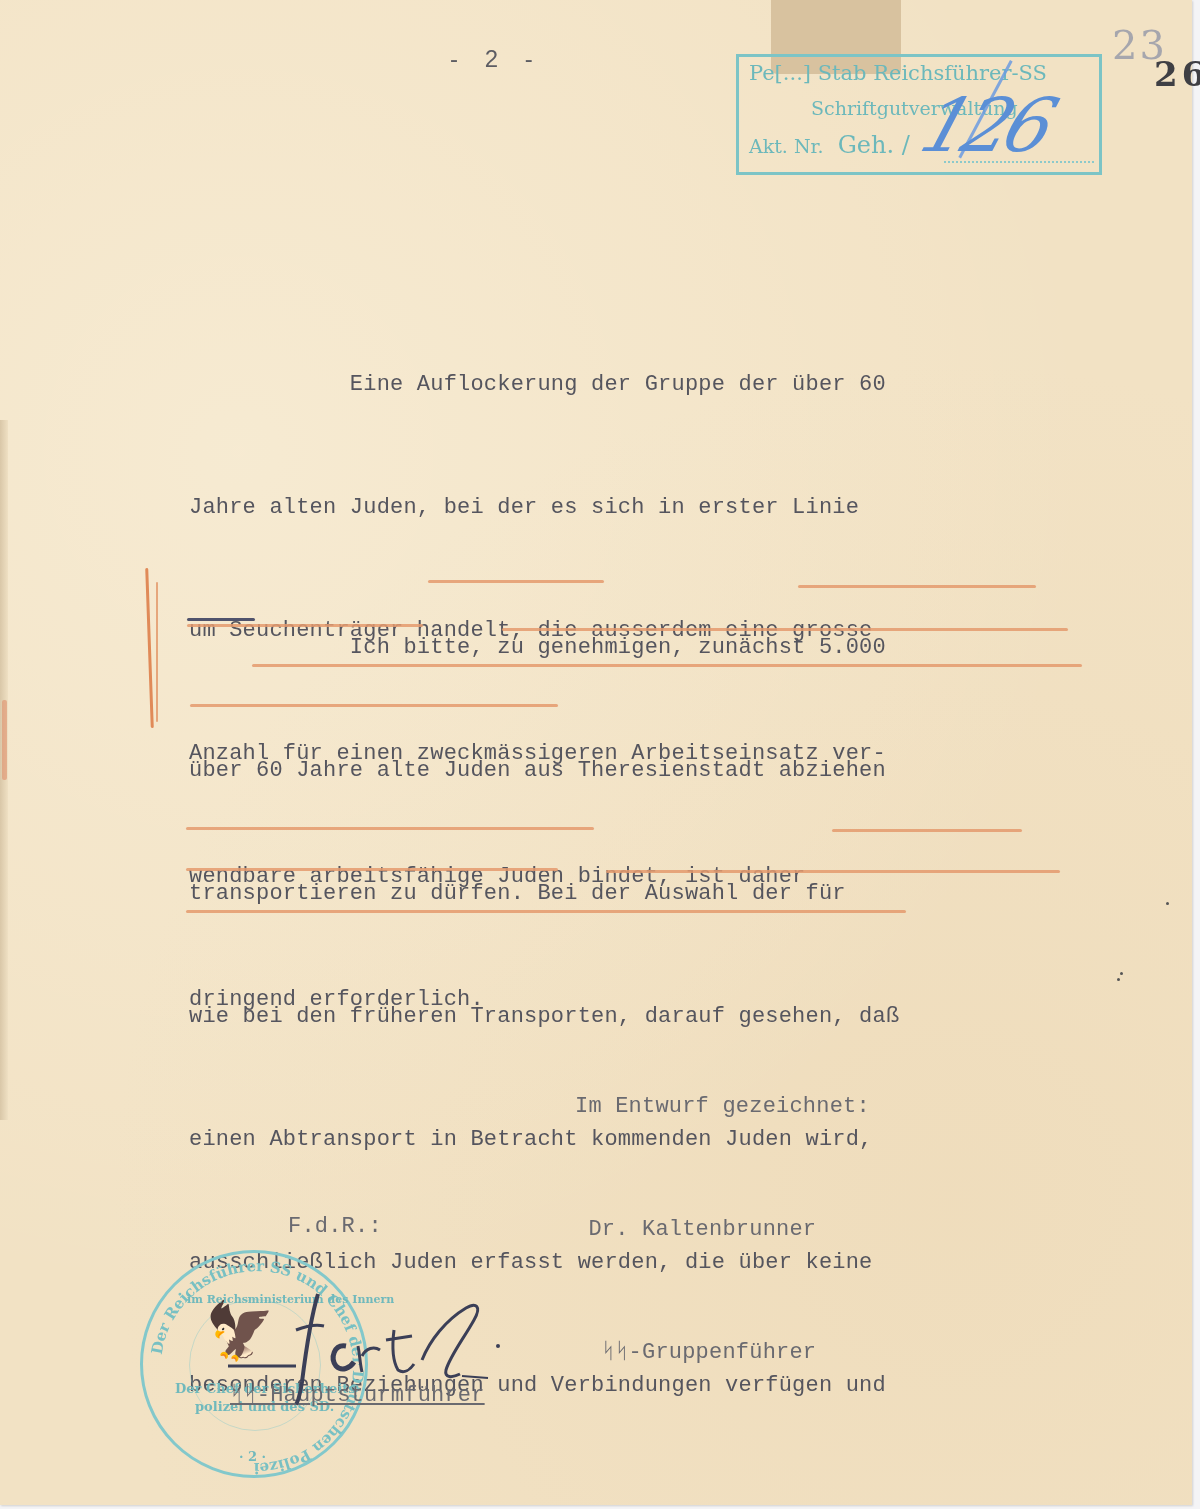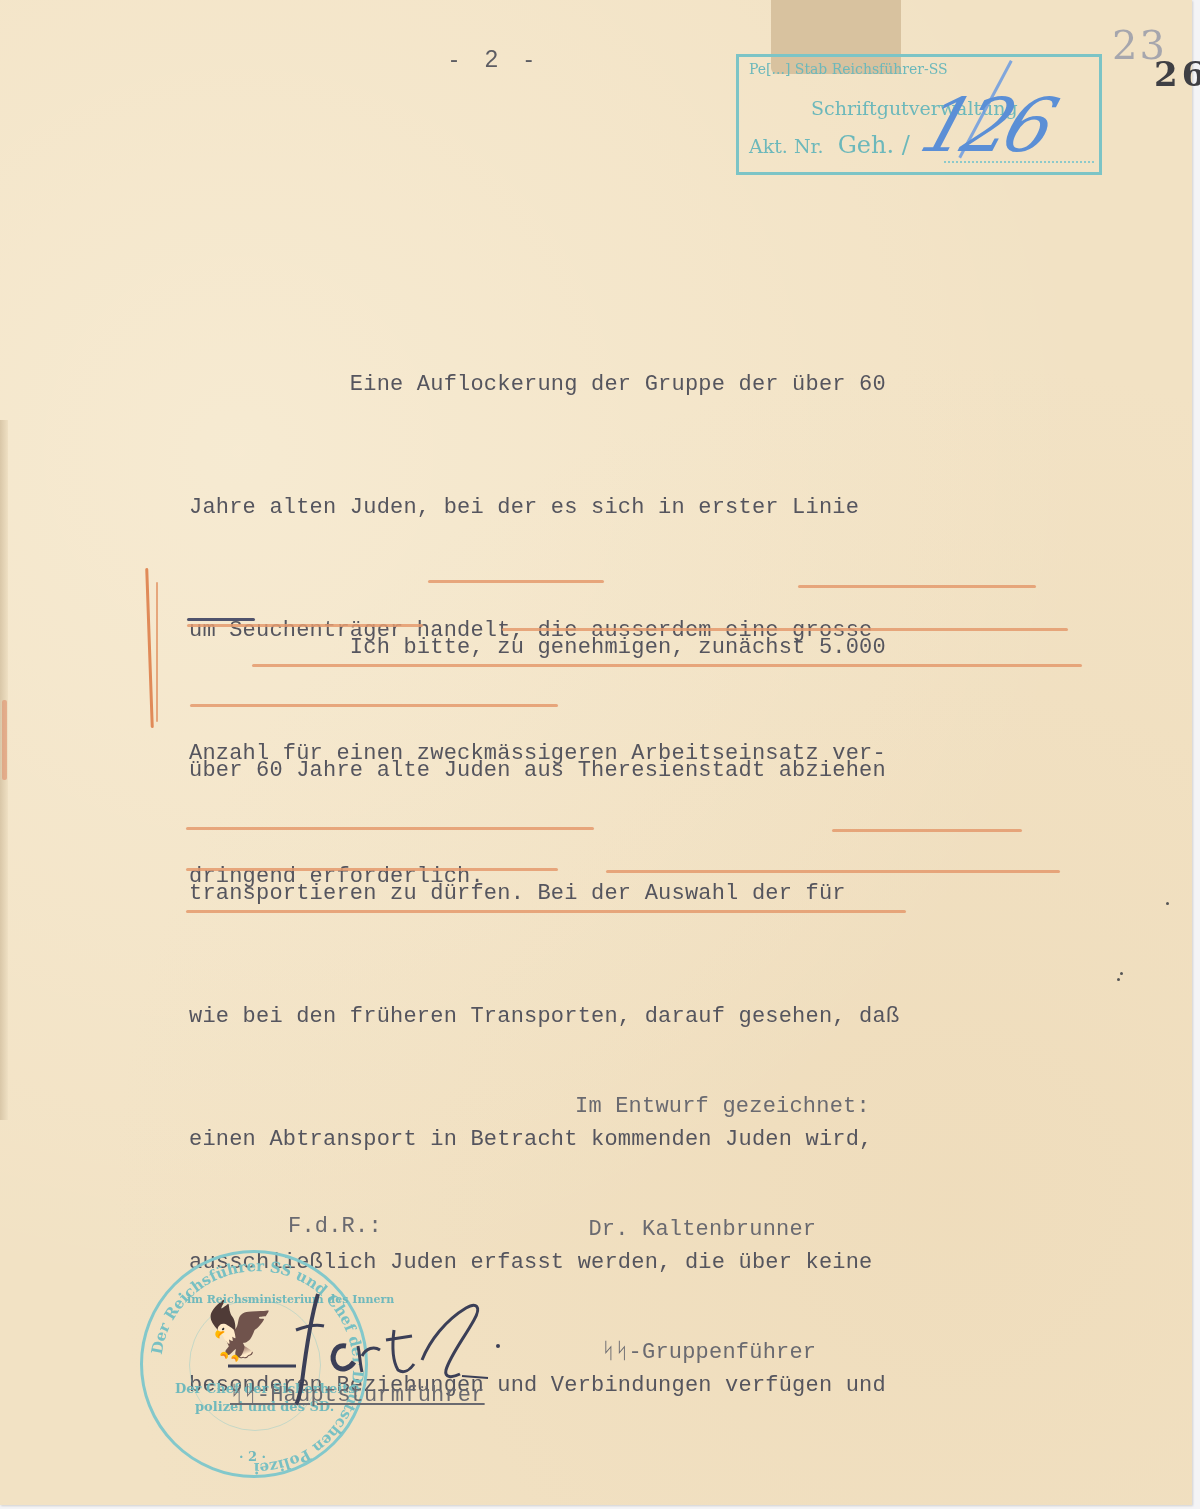--- a/index.html
+++ b/index.html
@@ -30,21 +30,21 @@
   }
   .page-num { left: 450px; top: 38px; font-family: "Liberation Sans", sans-serif; font-size: 24px; color: #5d5d63; letter-spacing: 10px; }
   .folio { position: absolute; left: 1130px; top: 54px; font-family: "DejaVu Serif", serif; font-weight: bold; font-size: 34px; color: #3f3f44; letter-spacing: 4px; margin-left: 24px; }
   .folio-old { position: absolute; left: 1112px; top: 22px; font-family: "DejaVu Serif", serif; font-size: 40px; color: #a6a6ad; letter-spacing: 2px; }
 
   .stamp-box {
     position: absolute; left: 736px; top: 54px; width: 366px; height: 121px;
     border: 3px solid #7cc4c6; box-sizing: border-box; color: #6cb8bb;
     font-family: "DejaVu Serif", serif;
   }
-  .stamp-line1 { position: absolute; left: 10px; top: 4px; font-size: 14px; white-space: nowrap; }
+  .stamp-line1 { position: absolute; left: 10px; top: 4px; font-size: 21px; white-space: nowrap; }
   .stamp-line2 { position: absolute; left: 72px; top: 40px; font-size: 19px; white-space: nowrap; }
   .stamp-line3 { position: absolute; left: 10px; top: 74px; font-size: 19px; white-space: nowrap; }
   .stamp-geh { font-size: 24px; margin-left: 8px; }
   .stamp-dots { position: absolute; left: 205px; top: 104px; width: 150px; border-bottom: 2px dotted #8cc9cb; }
   .stamp-number {
     position: absolute; left: 925px; top: 82px; font-family: "DejaVu Serif", serif; font-style: italic;
     font-size: 74px; color: #5b8fd6; transform: skewX(-18deg); letter-spacing: -6px;
   }
   .stamp-slash {
     position: absolute; left: 1010px; top: 60px; width: 3px; height: 110px; background: #6c9be0;
@@ -95,20 +95,21 @@
     <div class="stamp-dots"></div>
   </div>
   <div class="stamp-slash"></div>
   <div class="stamp-number">126</div>
 
   <div class="typed para" style="top:282px;">
     <div>            Eine Auflockerung der Gruppe der über 60</div>
     <div>Jahre alten Juden, bei der es sich in erster Linie</div>
     <div>um Seuchenträger handelt, die ausserdem eine grosse</div>
     <div>Anzahl für einen zweckmässigeren Arbeitseinsatz ver-</div>
+    <div>wendbare arbeitsfähige Juden bindet, ist daher</div>
     <div>dringend erforderlich.</div>
   </div>
 
   <div class="typed para" style="top:545px;">
     <div>            Ich bitte, zu genehmigen, zunächst 5.000</div>
     <div>über 60 Jahre alte Juden aus Theresienstadt abziehen</div>
     <div>transportieren zu dürfen. Bei der Auswahl der für</div>
     <div>wie bei den früheren Transporten, darauf gesehen, daß</div>
     <div>einen Abtransport in Betracht kommenden Juden wird,</div>
     <div>ausschließlich Juden erfasst werden, die über keine</div>

